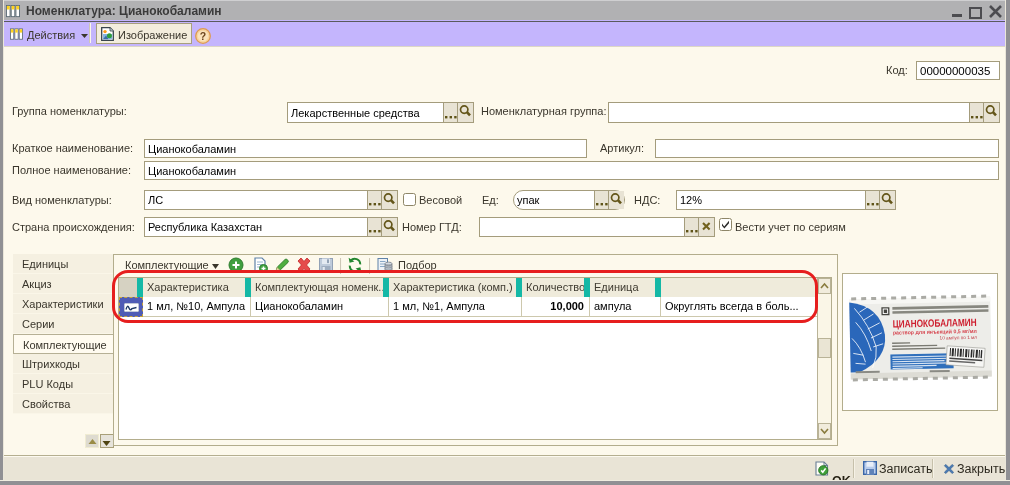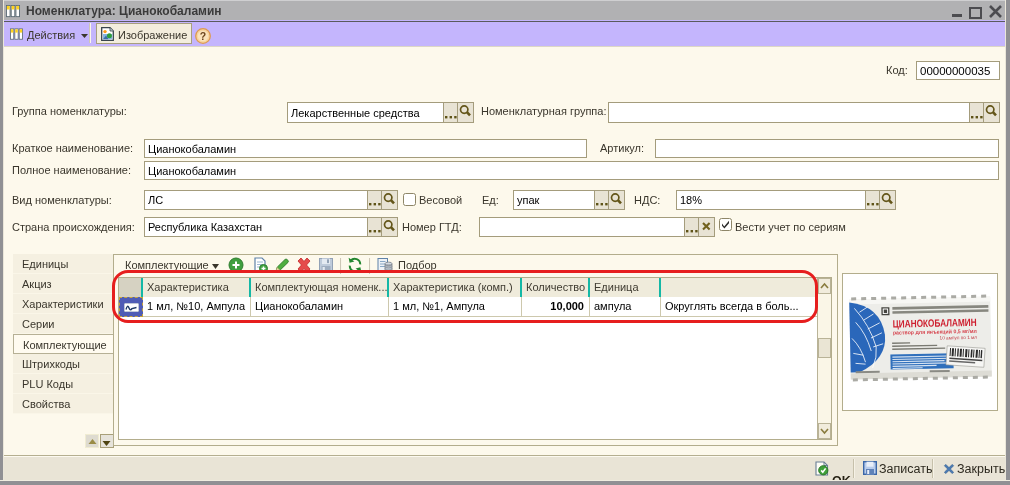--- a/index.html
+++ b/index.html
@@ -25,21 +25,21 @@
 .fbtn{position:absolute;top:0;bottom:0;background:#e8e3d4;border-left:1px solid #a49c7c;text-align:center;}
 .chk{position:absolute;width:11px;height:11px;background:#fff;border:1.5px solid #8e8668;border-radius:2.5px;}
 .tabs{position:absolute;left:13px;top:254px;width:100px;}
 .tab{position:absolute;left:0;width:101px;height:20px;background:#f5f0e1;border-right:1px solid #b6b095;
  font-size:11px;color:#3a362c;line-height:20px;padding-left:9px;box-sizing:border-box;border-bottom:1px solid #faf6e8;}
 .tab.act{background:#fffbf0;border-top:1px solid #b6b095;border-left:1px solid #b6b095;border-bottom:1px solid #b6b095;border-right:none;width:103px;}
 .gbox{position:absolute;left:113px;top:254px;width:725px;height:192px;border:1px solid #b3ad8c;box-sizing:border-box;background:#fdf9ec;}
 .ttool{position:absolute;left:119px;top:256px;height:21px;font-size:11px;color:#3a362c;}
 .tbl{position:absolute;left:118px;top:277px;width:714px;height:163px;border:1px solid #b3ad8c;background:#fff;box-sizing:border-box;}
 .thead{position:absolute;left:0;top:0;height:20px;background:#efebdb;border-bottom:1px solid #b9b397;box-sizing:border-box;}
-.thc{position:absolute;top:0;height:19px;border-right:2px solid #14b8a6;font-size:11px;color:#3f3b31;line-height:19px;padding-left:4px;box-sizing:border-box;white-space:nowrap;overflow:hidden;}
+.thc{position:absolute;top:0;height:19px;border-right:6px solid #14b8a6;font-size:11px;color:#3f3b31;line-height:19px;padding-left:4px;box-sizing:border-box;white-space:nowrap;overflow:hidden;}
 .tdc{position:absolute;top:19px;height:20px;border-right:1px solid #cdc8ad;border-bottom:1px solid #cdc8ad;font-size:11px;color:#000;line-height:19px;padding-left:4px;box-sizing:border-box;white-space:nowrap;overflow:hidden;background:#fff;}
 .sbar{position:absolute;right:0;top:0;width:14px;height:161px;background:#faf6e7;border-left:1px solid #b9b397;box-sizing:border-box;}
 .sbtn{position:absolute;left:0;width:13px;height:16px;background:#f1ecdc;border:1px solid #b9b397;box-sizing:border-box;}
 .sthumb{position:absolute;left:0;top:60px;width:13px;height:20px;background:#eae5d4;border:1px solid #b9b397;box-sizing:border-box;}
 .redbox{position:absolute;left:112px;top:270px;width:706px;height:53px;border:3px solid #e61e1e;border-radius:16px;box-sizing:border-box;}
 .imgpanel{position:absolute;left:842px;top:273px;width:156px;height:138px;background:#fff;border:1px solid #b3ad8c;box-sizing:border-box;}
 .btnbar{position:absolute;left:3px;bottom:4px;width:1003px;height:25px;background:#e9e4d6;border-top:1px solid #b5af90;}
 .btnbar .hl{position:absolute;left:0;top:0;width:100%;height:1px;background:#fdfaf0;}
 .bsep{position:absolute;top:3px;width:1px;height:19px;background:#c6c0ab;border-right:1px solid #f6f2e6;}
 .btxt{position:absolute;font-size:12.5px;color:#2e2a20;white-space:nowrap;}
@@ -154,37 +154,37 @@
         </svg>
       </span>
  <span class="fbtn" style="right:0;width:15px;"><svg width="13" height="13" viewBox="0 0 13 13" style="margin-top:2px">
           <circle cx="5.2" cy="4.6" r="3.7" fill="none" stroke="#64561a" stroke-width="1.7"></circle>
           <path d="M7.9 7.2 L11 10.4" stroke="#64561a" stroke-width="2.6"></path>
         </svg></span>
 </div>
 <div class="chk" style="left:403px;top:193px;"></div>
 <div class="lbl" style="left:419px;top:194px;">Весовой</div>
 <div class="lbl" style="left:482px;top:194px;">Ед:</div>
-<div class="fld" style="left:513px;top:190px;width:110px;height:18px;">
+<div class="fld" style="left:513px;top:190px;width:110px;height:18px;border-radius:10px;">
  <span class="t">упак</span>
  <span class="fbtn" style="right:15px;width:14px;">
         <svg width="12" height="3" viewBox="0 0 12 3" style="position:absolute;left:50%;margin-left:-6px;bottom:3px;">
           <rect x="0" y="0" width="2.4" height="2.4" fill="#5f5418"></rect>
           <rect x="4.6" y="0" width="2.4" height="2.4" fill="#5f5418"></rect>
           <rect x="9.2" y="0" width="2.4" height="2.4" fill="#5f5418"></rect>
         </svg>
       </span>
  <span class="fbtn" style="right:0;width:15px;"><svg width="13" height="13" viewBox="0 0 13 13" style="margin-top:2px">
           <circle cx="5.2" cy="4.6" r="3.7" fill="none" stroke="#64561a" stroke-width="1.7"></circle>
           <path d="M7.9 7.2 L11 10.4" stroke="#64561a" stroke-width="2.6"></path>
         </svg></span>
 </div>
 <div class="lbl" style="left:634px;top:194px;">НДС:</div>
 <div class="fld" style="left:676px;top:190px;width:218px;height:18px;">
- <span class="t">18%</span>
+ <span class="t">12%</span>
  <span class="fbtn" style="right:15px;width:14px;">
         <svg width="12" height="3" viewBox="0 0 12 3" style="position:absolute;left:50%;margin-left:-6px;bottom:3px;">
           <rect x="0" y="0" width="2.4" height="2.4" fill="#5f5418"></rect>
           <rect x="4.6" y="0" width="2.4" height="2.4" fill="#5f5418"></rect>
           <rect x="9.2" y="0" width="2.4" height="2.4" fill="#5f5418"></rect>
         </svg>
       </span>
  <span class="fbtn" style="right:0;width:15px;"><svg width="13" height="13" viewBox="0 0 13 13" style="margin-top:2px">
           <circle cx="5.2" cy="4.6" r="3.7" fill="none" stroke="#64561a" stroke-width="1.7"></circle>
           <path d="M7.9 7.2 L11 10.4" stroke="#64561a" stroke-width="2.6"></path>

